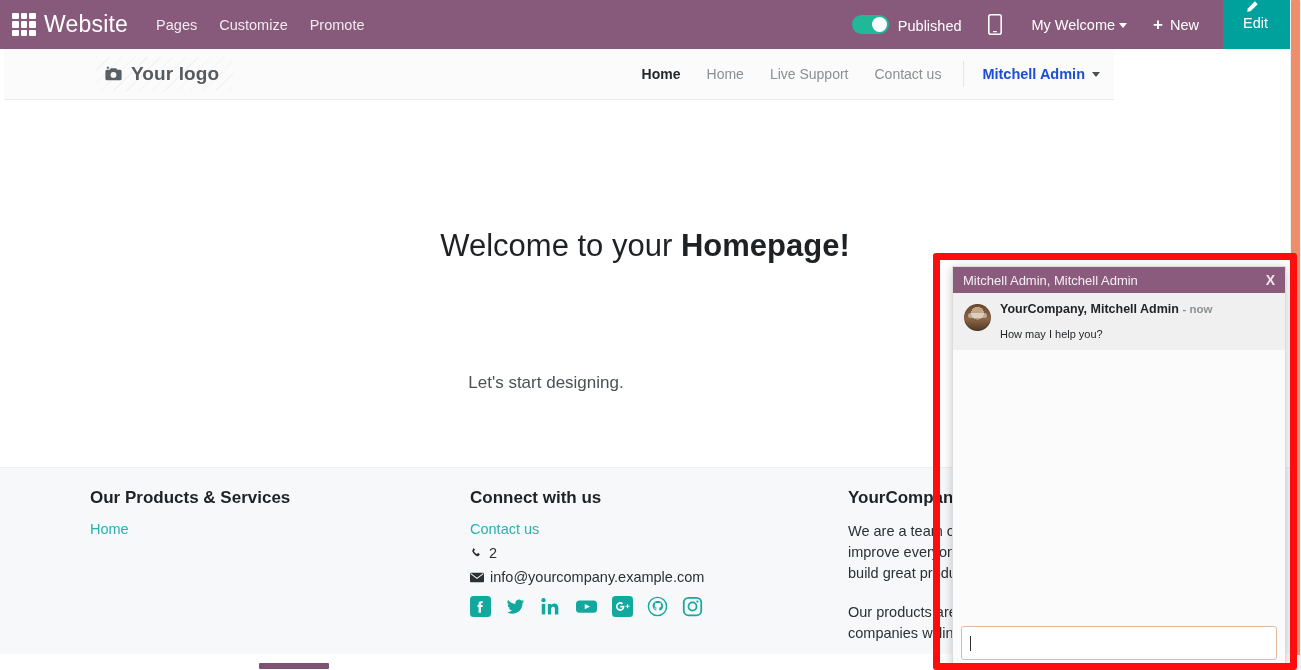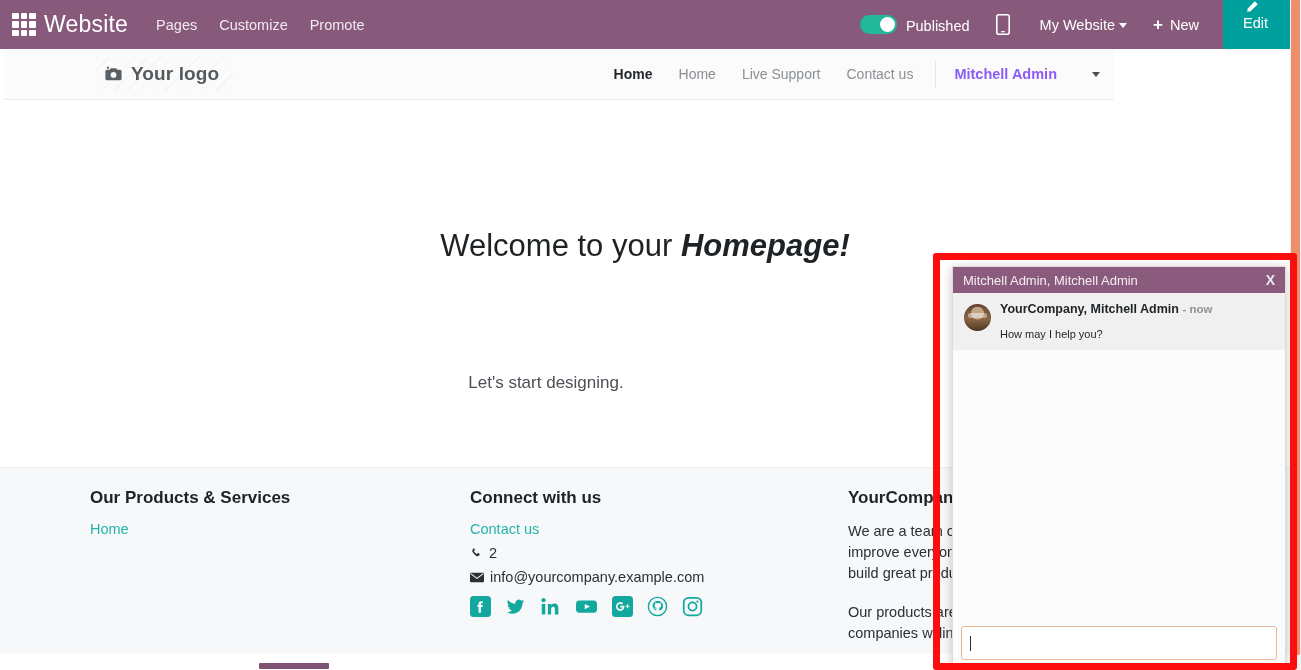--- a/index.html
+++ b/index.html
@@ -70,37 +70,37 @@
     padding: 6px 14px 6px 8px;
     background-image: repeating-linear-gradient(135deg, rgba(0,0,0,.035) 0 1px, transparent 1px 9px);
   }
   .logo-cam { margin-right: 8px; display:flex; }
   .logo-text { font-size:19px; font-weight:700; color:#555a5e; letter-spacing:.1px; }
   .site-nav { margin-left:auto; display:flex; align-items:center; padding-right: 14px; }
   .nav-item { font-size:14px; color:#8a8f94; margin-left: 26px; cursor:pointer; white-space:nowrap; }
   .nav-item.active { color:#23282c; font-weight:600; }
   .nav-sep { width:1px; height:26px; background:#e3e5e7; margin-left: 22px; }
   .nav-user {
-    font-size:14.5px; color:#8b5cf6; font-weight:700; margin-left:18px;
-    cursor:pointer; display:flex; align-items:center; white-space:nowrap;gap:28px;
+    font-size:14.5px; color:#1d4ed8; font-weight:700; margin-left:18px;
+    cursor:pointer; display:flex; align-items:center; white-space:nowrap;
   }
   .caret-dark {
     display:inline-block; width:0;height:0; margin-left:7px;
     border-left:4.5px solid transparent; border-right:4.5px solid transparent; border-top:5px solid #4a4f54;
   }
 
   
   .hero {
     position:absolute; top:100px; left:0; width:1290px; height:367px; background:#fff;
   }
   .hero-title {
     position:absolute; top:128px; left:0; width:1290px; text-align:center;
     font-size:31px; color:#1e2225; font-weight:400;
   }
-  .hero-title b { font-weight:700;font-style:italic; }
+  .hero-title b { font-weight:700; }
   .hero-sub {
     position:absolute; top:273px; left:0; width:1092px; text-align:center;
     font-size:17px; color:#4b5156;
   }
 
   
   .footer {
     position:absolute; top:467px; left:0; width:1290px; height:187px;
     background:#f7f8f9; border-top:1px solid #eceef0;
   }
@@ -201,21 +201,21 @@
         <div class="toggle"></div>
         <span class="published-label">Published</span>
       </div>
       <div class="mobile-icon">
         <svg width="14" height="21" viewBox="0 0 14 21">
           <rect x="0.8" y="0.8" width="12.4" height="19.4" rx="2" fill="none" stroke="#fff" stroke-width="1.6"></rect>
           <rect x="5" y="17" width="4" height="1.3" rx="0.6" fill="#fff"></rect>
         </svg>
       </div>
       <div class="mywebsite">
-        <span>My Website</span><span class="caret-d"></span>
+        <span>My Welcome</span><span class="caret-d"></span>
       </div>
       <div class="new-btn">
         <span class="plus">+</span>
           <span>New</span>
       </div>
       <div class="edit-btn">
         <svg width="15" height="15" viewBox="0 0 16 16">
           <path d="M11.6 1.4l3 3-7.6 7.6-3.6.6.6-3.6z" fill="#fff"></path>
         </svg>
         <span>Edit</span>

